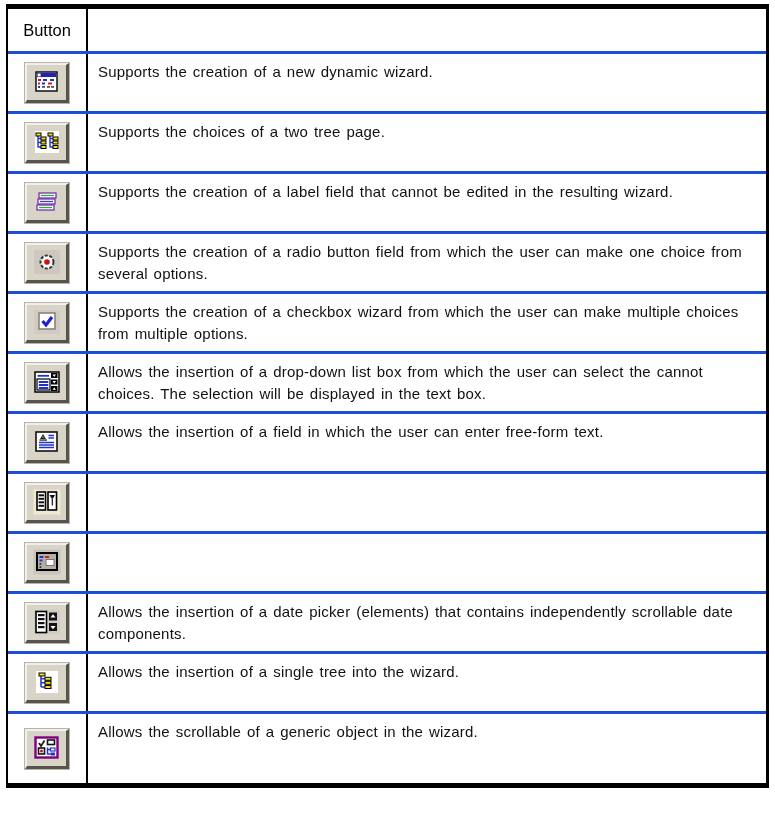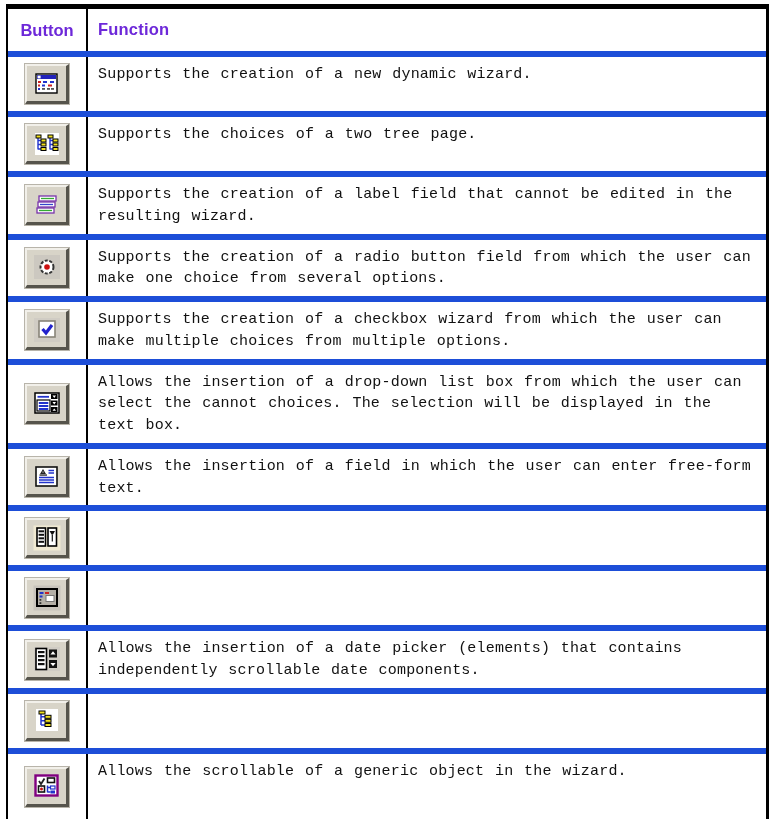--- a/index.html
+++ b/index.html
@@ -14,44 +14,44 @@
     width:763px;
     border:solid #000;
     border-width:5px 3px 5px 2px;
     box-sizing:border-box;
     background:#fff;
   }
   .row{
     display:flex;
     box-sizing:border-box;
   }
-  .row + .row{ border-top:6px solid #1d4ed8;font-family:Liberation Mono, monospace; }
+  .row + .row{ border-top:3px solid #1d4ed8; }
   .header-row{ min-height:42px; }
   .body-row{ min-height:60px; }
   .body-row:last-child{ min-height:72px; }
   .col-btn{
     width:80px; flex:0 0 80px;
     border-right:2px solid #000;
     display:flex; align-items:center; justify-content:center;
     box-sizing:border-box;
   }
   .col-fn{
     flex:1;
     padding:7px 14px 6px 10px;
     font-size:15px;
     line-height:1.45;
     color:#111;
     letter-spacing:0.2px;
     word-spacing:1.5px;
   }
   .header-row .col-btn,
   .header-row .col-fn{
-    font-weight:bold;
+    font-weight:normal;
     font-size:16.5px;
-    color:#6d28d9;
+    color:#000000;
     display:flex; align-items:center;
   }
   .header-row .col-fn{ padding-top:0; padding-bottom:0; }
   .btn3d{
     width:44px; height:40px;
     box-sizing:border-box;
     background:#d8d4c8;
     border-top:2px solid #f2f0ea;
     border-left:2px solid #f2f0ea;
     border-right:3px solid #56544c;
@@ -61,21 +61,20 @@
   }
   .btn3d svg{ display:block; }
 </style>
 </head>
 <body>
 
 <div class="doc-table">
 
   <div class="row header-row">
     <div class="col-btn">Button</div>
-    <div class="col-fn">Function</div>
   </div>
 
   <div class="row body-row">
     <div class="col-btn">
       <span class="btn3d">
         <svg width="28" height="26" viewBox="0 0 28 26">
           <rect x="3" y="3" width="21" height="19" fill="#fff" stroke="#000" stroke-width="1.4"></rect>
           <rect x="4" y="4" width="19" height="4" fill="#2222bb"></rect>
           <rect x="4.6" y="4.6" width="3" height="2.8" fill="#fff"></rect>
           <rect x="5" y="10" width="3" height="2" fill="#cc2222"></rect>
@@ -254,20 +253,21 @@
         <svg width="28" height="26" viewBox="0 0 28 26">
           <rect x="3" y="2" width="22" height="22" fill="#fff"></rect>
           <path d="M8 7 V18 M8 9.8 H12 M8 13.8 H12 M8 18 H12" stroke="#2233cc" stroke-width="1.5" fill="none"></path>
           <rect x="6" y="4" width="6" height="3" fill="#f0e020" stroke="#000" stroke-width="1"></rect>
           <rect x="12" y="8.3" width="6" height="3" fill="#f0e020" stroke="#000" stroke-width="1"></rect>
           <rect x="12" y="12.3" width="6" height="3" fill="#f0e020" stroke="#000" stroke-width="1"></rect>
           <rect x="12" y="16.5" width="6" height="3" fill="#f0e020" stroke="#000" stroke-width="1"></rect>
         </svg>
       </span>
     </div>
+    <div class="col-fn">Allows the insertion of a single tree into the wizard.</div>
   </div>
 
   <div class="row body-row">
     <div class="col-btn">
       <span class="btn3d">
         <svg width="28" height="26" viewBox="0 0 28 26">
           <rect x="2.5" y="2.5" width="22" height="20" fill="#fff" stroke="#800080" stroke-width="2.4"></rect>
           <path d="M6 8 l2 3 L11.5 5.5" stroke="#222" stroke-width="1.8" fill="none"></path>
           <rect x="14.5" y="5" width="7" height="4.5" fill="#fff" stroke="#111" stroke-width="1.6"></rect>
           <rect x="5.5" y="13" width="6" height="6" fill="#fff" stroke="#111" stroke-width="1.6"></rect>

